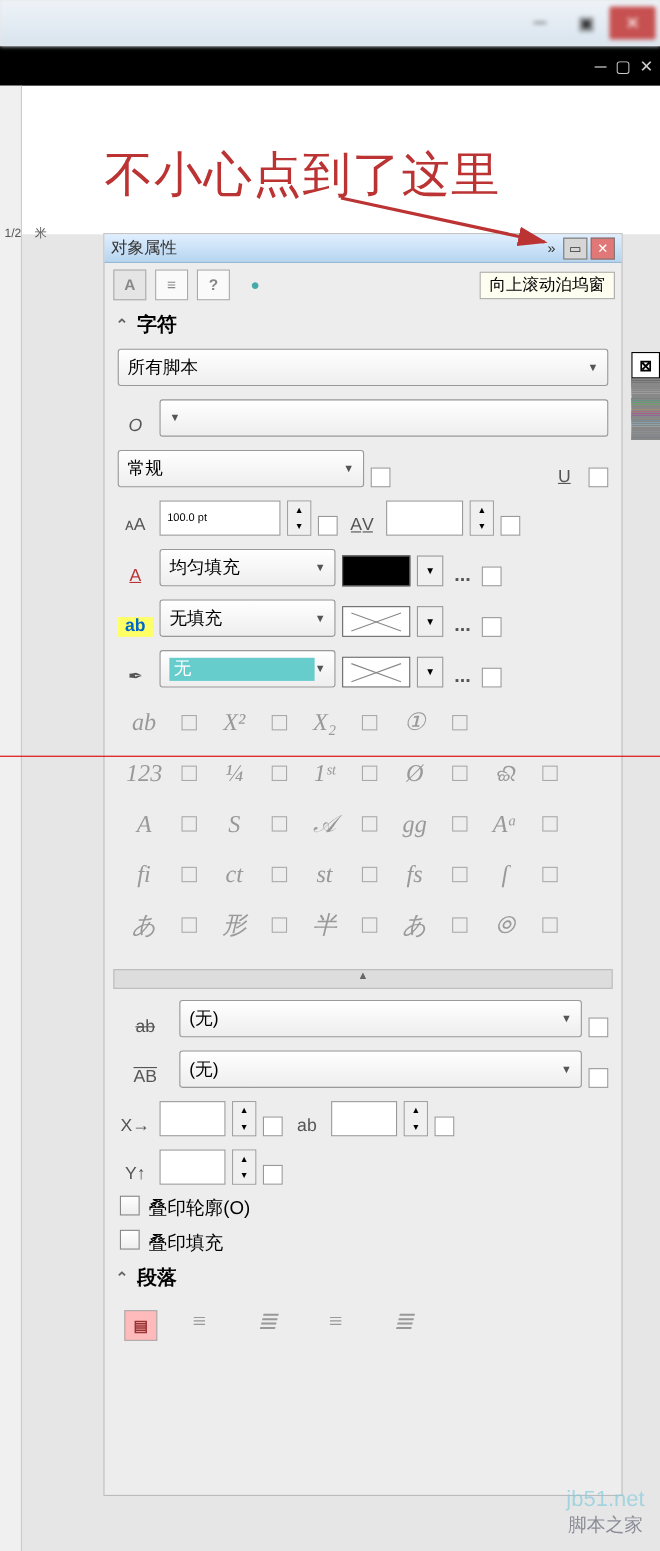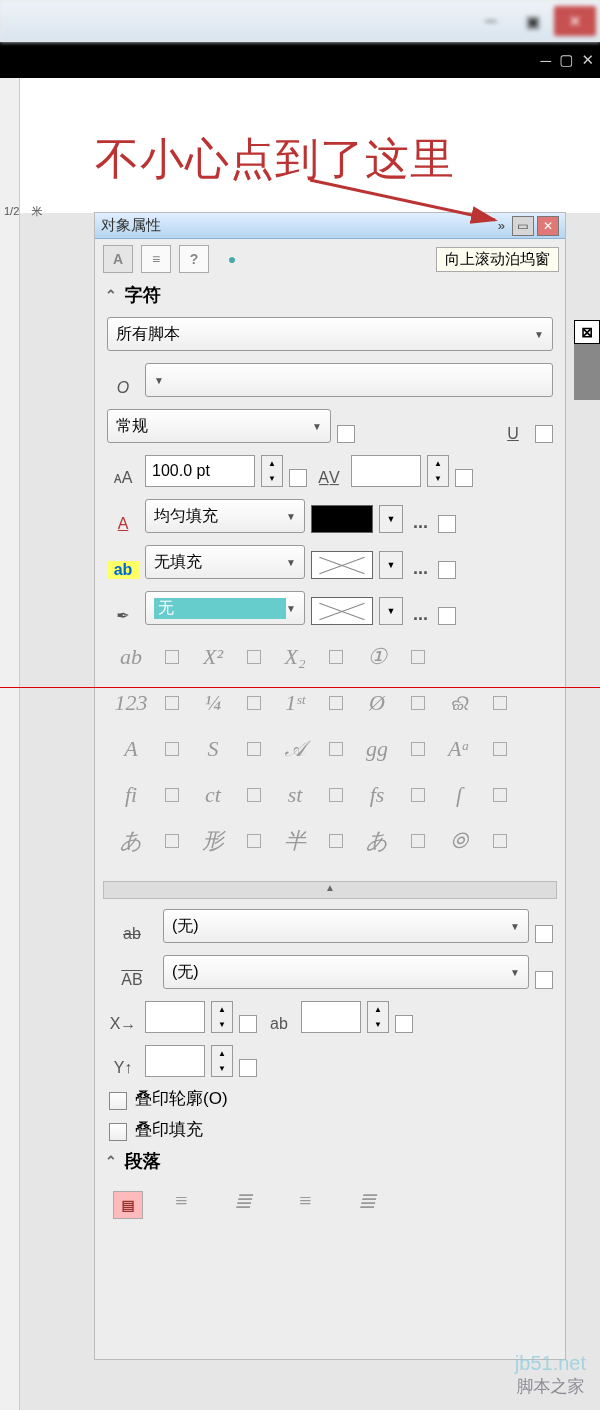--- a/index.html
+++ b/index.html
@@ -30,42 +30,42 @@
 .tooltip { position: absolute; right: 6px; top: 8px; background: #fdfdf0; border: 1px solid #aaa; padding: 2px 8px; font-size: 15px; }
 
 .section-hdr { display: flex; align-items: center; padding: 4px 10px; font-weight: bold; font-size: 18px; }
 .section-hdr .chev { margin-right: 8px; font-size: 14px; color: #666; }
 
 .row { display: flex; align-items: flex-end; padding: 6px 12px; gap: 6px; }
 .dropdown { flex: 1; height: 34px; background: linear-gradient(#fff, #eee); border: 1px solid #999; border-radius: 3px; display: flex; align-items: center; padding: 0 8px; font-size: 16px; }
 .dropdown .dv { flex: 1; }
 .dropdown .da { font-size: 10px; color: #555; }
 .sq { width: 18px; height: 18px; border: 1px solid #999; background: #fff; }
-.num-input { width: 110px; height: 32px; border: 1px solid #999; background: #fff; display: flex; align-items: center; padding: 0 6px; font-size: 16px; }
+.num-input { width: 110px; height: 32px; border: 1px solid #999; background: #fff; display: flex; align-items: center; padding: 0 6px; font-size: 10px; }
 .spinner { width: 22px; height: 32px; border: 1px solid #999; display: flex; flex-direction: column; }
 .spinner div { flex: 1; display: flex; align-items: center; justify-content: center; font-size: 8px; background: #f0f0f0; }
 .icon-label { width: 32px; font-size: 16px; color: #555; text-align: center; }
 .swatch { width: 62px; height: 28px; border: 1px solid #666; background: #000; }
 .swatch.x { background: #fff; position: relative; }
 .swatch.x::before, .swatch.x::after { content: ''; position: absolute; top: 50%; left: 10%; width: 80%; height: 1px; background: #888; }
 .swatch.x::before { transform: rotate(20deg); }
 .swatch.x::after { transform: rotate(-20deg); }
 .dots { font-size: 18px; font-weight: bold; color: #555; padding: 0 4px; }
 .narrow-dd { width: 24px; height: 28px; border: 1px solid #999; display: flex; align-items: center; justify-content: center; font-size: 9px; background: #f0f0f0;}
 
 .hr-red { position: absolute; top: 687px; left: 0; right: 0; height: 1px; background: #d00; z-index: 40; }
 
 .glyph-grid { padding: 8px 12px; }
 .glyph-row { display: flex; gap: 10px; margin-bottom: 10px; align-items: center; }
 .glyph { width: 48px; height: 36px; display: flex; align-items: center; justify-content: center; font-size: 22px; color: #999; font-family: serif; font-style: italic; }
 .gsq { width: 14px; height: 14px; border: 1px solid #aaa; }
 
 .collapse-bar { height: 18px; background: #ddd; border: 1px solid #bbb; margin: 4px 8px; text-align: center; font-size: 10px; color: #666; }
 
-.checkbox-row { display: flex; align-items: flex-end; padding: 4px 14px; font-size: 17px; gap: 8px; }
+.checkbox-row { display: flex; align-items: flex-start; padding: 4px 14px; font-size: 17px; gap: 8px; }
 .cb { width: 18px; height: 18px; border: 1px solid #888; background: linear-gradient(#fff,#eee); }
 
 .color-strip { position: absolute; top: 320px; right: 0; width: 26px; bottom: 50px; display: flex; flex-direction: column; }
 .color-strip .xbtn { height: 24px; border: 1px solid #000; background: #fff; display: flex; align-items: center; justify-content: center; font-weight: bold; }
 .cs { flex: 0 0 26px; border: 1px solid #888; }
 
 .watermark { position: absolute; bottom: 12px; right: 14px; text-align: center; color: #667; font-size: 17px; opacity: 0.7; font-family: Arial; }
 .watermark .dom { color: #8cd; font-size: 20px; }
 </style>
 </head>

